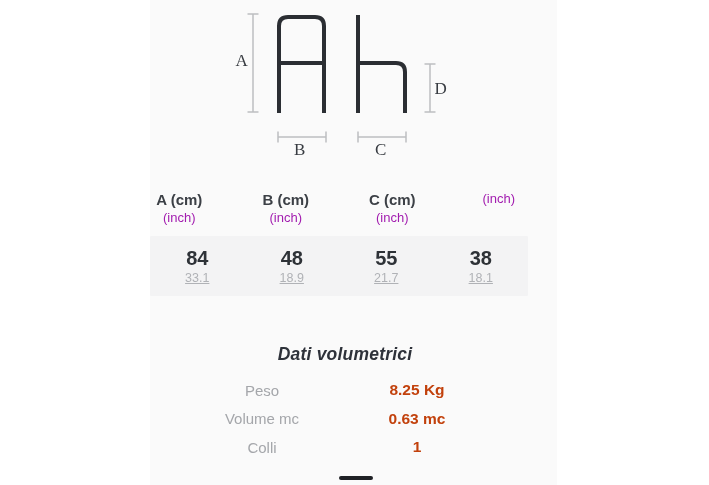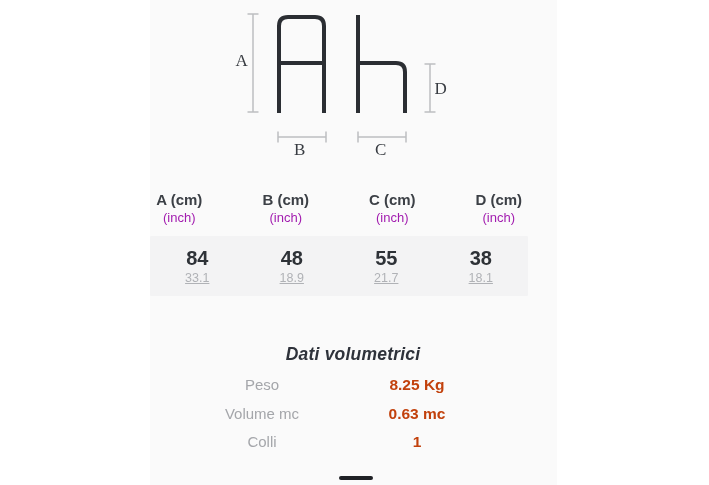--- a/index.html
+++ b/index.html
@@ -33,26 +33,26 @@
   .dim-values-row {
     display: flex; margin-top: 11px; background: #f3f3f4;
     padding: 11px 0 10px 0; border-radius: 1px; justify-content: flex-end;
   }
   .dim-value-cell { flex: 1; text-align: center; }
   .dim-value-cm   { font-size: 20px; font-weight: bold; color: #2e3237; line-height: 22px; }
   .dim-value-inch { font-size: 12.5px; color: #b0b2b6; line-height: 15px; margin-top: 2px; text-decoration: underline; }
 
   
   .vol-title {
-    position: absolute; left: 158px; top: 344px; width: 390px;
+    position: absolute; left: 150px; top: 344px; width: 390px;
     text-align: center; font-size: 17.5px; font-weight: bold; font-style: italic;
     color: #2e323a; letter-spacing: 0.2px;
   }
   .vol-rows { position: absolute; left: 150px; top: 376px; width: 407px; }
-  .vol-row { display: flex; height: 28.5px; }
+  .vol-row { display: flex; align-items: center; height: 28.5px; }
   .vol-label { width: 224px; text-align: center; font-size: 15px; color: #a4a6aa; }
   .vol-value { width: 86px;  text-align: center; font-size: 15.5px; font-weight: bold; color: #c2410c; }
 
   
   .bottom-bar {
     position: absolute; left: 339px; top: 476px; width: 34px; height: 3.5px;
     background: #1f2125; border-radius: 2px;
   }
 </style>
 </head>
@@ -107,21 +107,20 @@
       </div>
       <div class="dim-header-cell">
         <div class="dim-header-main">B (cm)</div>
         <div class="dim-header-sub">(inch)</div>
       </div>
       <div class="dim-header-cell">
         <div class="dim-header-main">C (cm)</div>
         <div class="dim-header-sub">(inch)</div>
       </div>
       <div class="dim-header-cell">
-        <div class="dim-header-main">D (cm)</div>
         <div class="dim-header-sub">(inch)</div>
       </div>
     </div>
     <div class="dim-values-row">
       <div class="dim-value-cell">
         <div class="dim-value-cm">84</div>
         <div class="dim-value-inch">33.1</div>
       </div>
       <div class="dim-value-cell">
         <div class="dim-value-cm">48</div>

